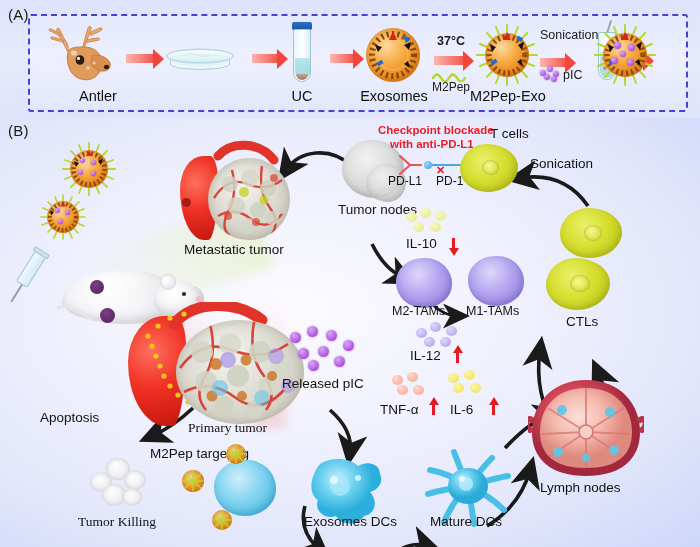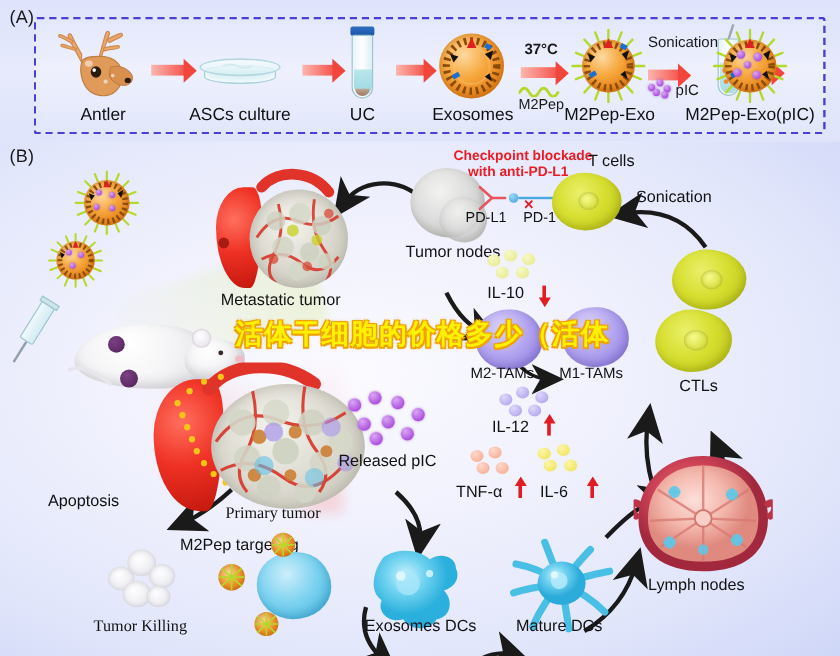--- a/index.html
+++ b/index.html
@@ -331,33 +331,32 @@
         <path d="M21 28 C18 34 19 44 24 51 C29 58 40 60 47 55 C53 51 55 43 53 36 C51 29 44 25 36 25 C30 25 24 25 21 28 Z" fill="#e09a5a" stroke="#c07f42" stroke-width="1"></path>
         <path d="M44 34 C50 32 57 34 61 39 C64 43 62 48 57 49 C51 50 45 46 43 41 Z" fill="#d98f4d" stroke="#bd7639" stroke-width=".8"></path>
         <ellipse cx="32" cy="38" rx="4.4" ry="4.8" fill="#2b1c10"></ellipse>
         <ellipse cx="30.5" cy="36.4" rx="1.5" ry="1.6" fill="#fff"></ellipse>
         <ellipse cx="58.5" cy="45" rx="2.6" ry="2.2" fill="#2b1c10"></ellipse>
         <ellipse cx="26" cy="31" rx="3.2" ry="2.6" fill="#f6e7d2" opacity=".7"></ellipse>
         <circle cx="40" cy="46" r="1.8" fill="#f5e6d3" opacity=".75"></circle>
         <circle cx="46" cy="41" r="1.5" fill="#f5e6d3" opacity=".75"></circle>
       </svg>
     </div>
-    <span class="stage-label" style="left:48px; top:88px; width:76px;">Antler</span>
+    <span class="stage-label" style="left:60px; top:88px; width:76px;">Antler</span>
 
     <div class="parrow" style="left:126px; top:54px; width:28px;"></div>
 
     <div style="position:absolute; left:166px; top:46px; width:68px; height:26px;">
       <div class="dish" style="left:4px; top:8px; width:60px; height:16px;"></div>
       <div class="dish-lid" style="left:0px; top:3px; width:68px; height:14px; opacity:.9;"></div>
       <svg width="68" height="26" viewBox="0 0 68 26" style="position:absolute;left:0;top:0;">
         <ellipse cx="34" cy="10" rx="33" ry="7" fill="none" stroke="#b4d8e0" stroke-width="1"></ellipse>
         <path d="M20 9 q6 -3 12 0 q6 3 12 0" fill="none" stroke="#cfe9ee" stroke-width="1.2"></path>
       </svg>
     </div>
-    <span class="stage-label" style="left:152px; top:88px; width:96px;">ASCs culture</span>
 
     <div class="parrow" style="left:252px; top:54px; width:26px;"></div>
 
     <div style="position:absolute; left:290px; top:22px; width:24px; height:62px;">
       <div class="tube-cap" style="left:2px; top:0; width:20px; height:8px;"></div>
       <div class="tube-body" style="left:3px; top:7px; width:18px; height:53px;"></div>
       <div class="tube-fluid" style="left:4.5px; top:36px; width:15px; height:21px;"></div>
       <div class="tube-pellet" style="left:6px; top:52px; width:12px; height:6px;"></div>
     </div>
     <span class="stage-label" style="left:278px; top:88px; width:48px;">UC</span>
@@ -473,21 +472,20 @@
         <polygon points="14,21 20,23 16,28" fill="#111"></polygon>
         <polygon points="47,42 41,38 45,35" fill="#111"></polygon>
         <rect x="15" y="36" width="6" height="4" fill="#1a6fd4" transform="rotate(-28 18 38)"></rect>
       </svg>
       <span class="plc-dot" style="left:20px;top:18px;width:7px;height:7px;"></span>
       <span class="plc-dot" style="left:34px;top:20px;width:7px;height:7px;"></span>
       <span class="plc-dot" style="left:17px;top:33px;width:7px;height:7px;"></span>
       <span class="plc-dot" style="left:33px;top:35px;width:7px;height:7px;"></span>
       <span class="plc-dot" style="left:26px;top:27px;width:6px;height:6px;"></span>
     </div>
-    <span class="stage-label" style="left:560px; top:88px; width:130px;">M2Pep-Exo(pIC)</span>
   </div>
 
   <div id="panelB">
     <span class="panel-letter" style="left:8px; top:4px;">(B)</span>
 
     <svg id="arrows-svg">
       <defs>
         <marker id="ah" markerWidth="9" markerHeight="9" refX="5" refY="4.2" orient="auto">
           <path d="M0,0 L9,4.2 L0,8.4 L2.4,4.2 Z" fill="#1a1a1a"></path>
         </marker>
@@ -939,15 +937,14 @@
             <line x1="25" y1="76" x2="35" y2="76"></line>
           <line x1="86" y1="69" x2="86" y2="79"></line>
             <line x1="81" y1="74" x2="91" y2="74"></line>
         </g>
         <path d="M4 44 C-2 40 -4 50 2 54" fill="none" stroke="#bb3347" stroke-width="6" stroke-linecap="round"></path>
         <path d="M112 44 C118 40 120 50 114 54" fill="none" stroke="#bb3347" stroke-width="6" stroke-linecap="round"></path>
       </svg>
     </div>
     <span class="blab" style="left:540px; top:362px;">Lymph nodes</span>
 
-    <span class="watermark" style="left:196px; top:145px;">活体干细胞的价格多少（活体</span>
   </div>
 </div>
 
 </body></html>

